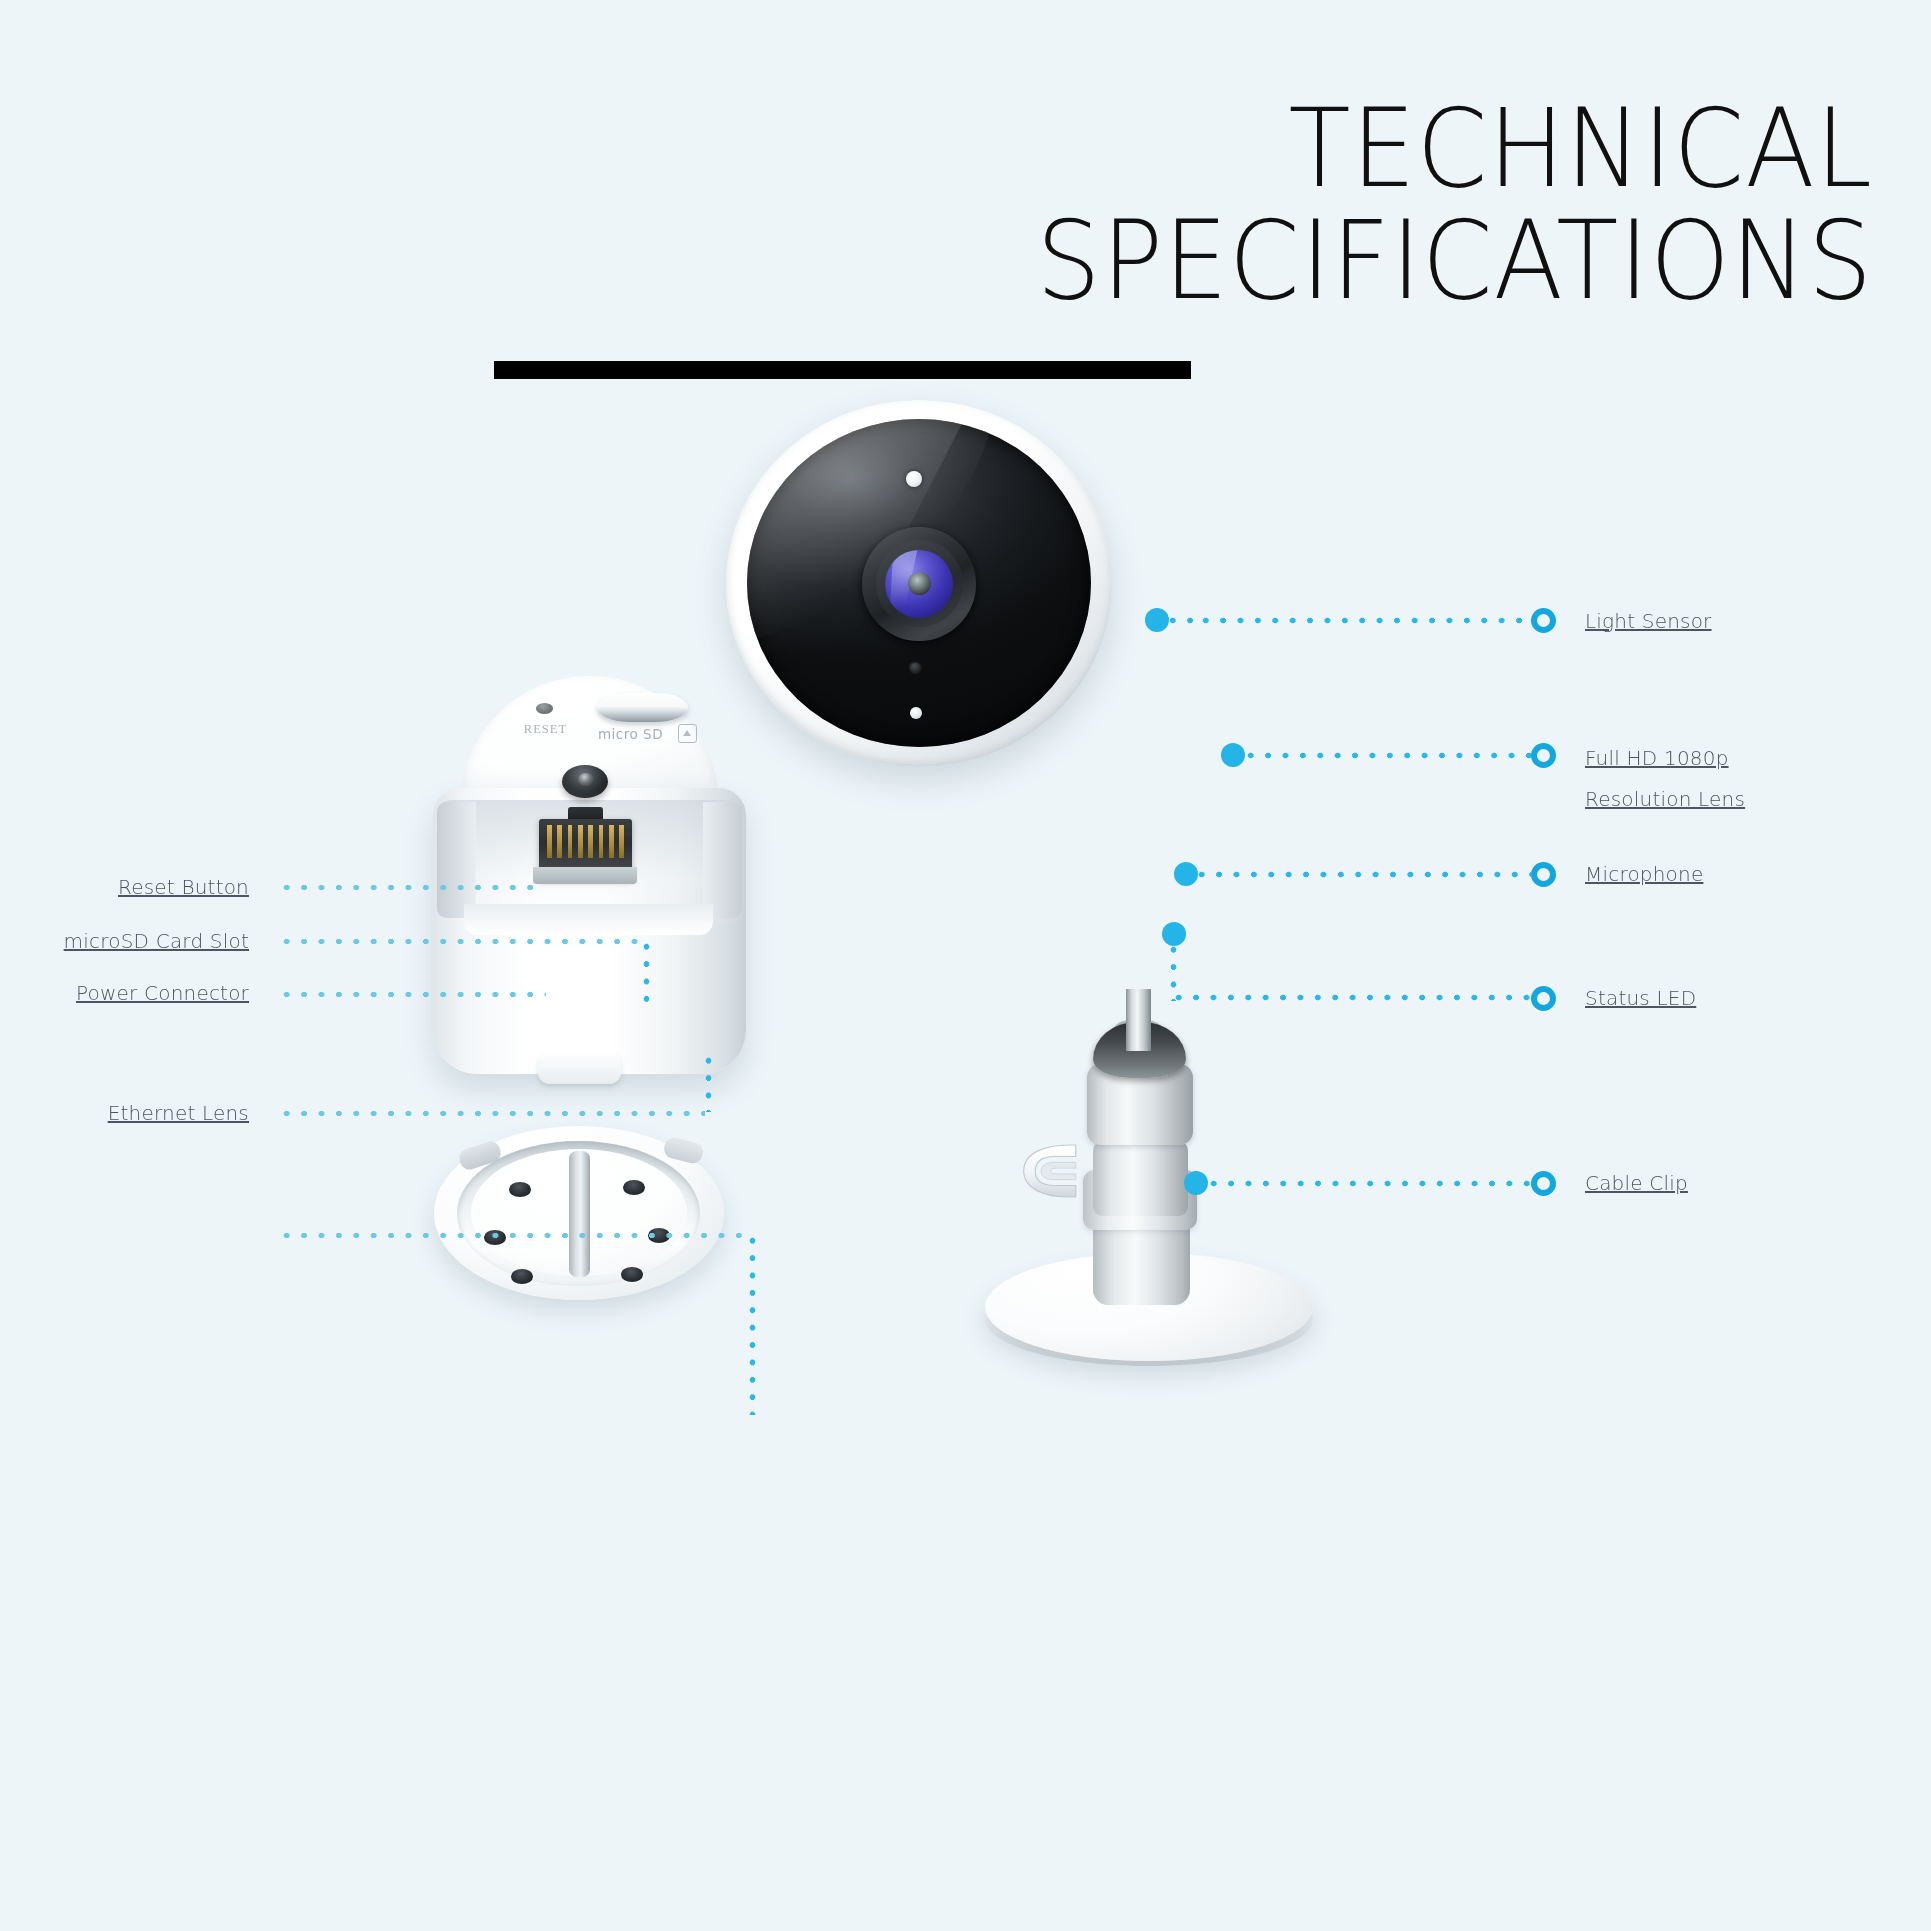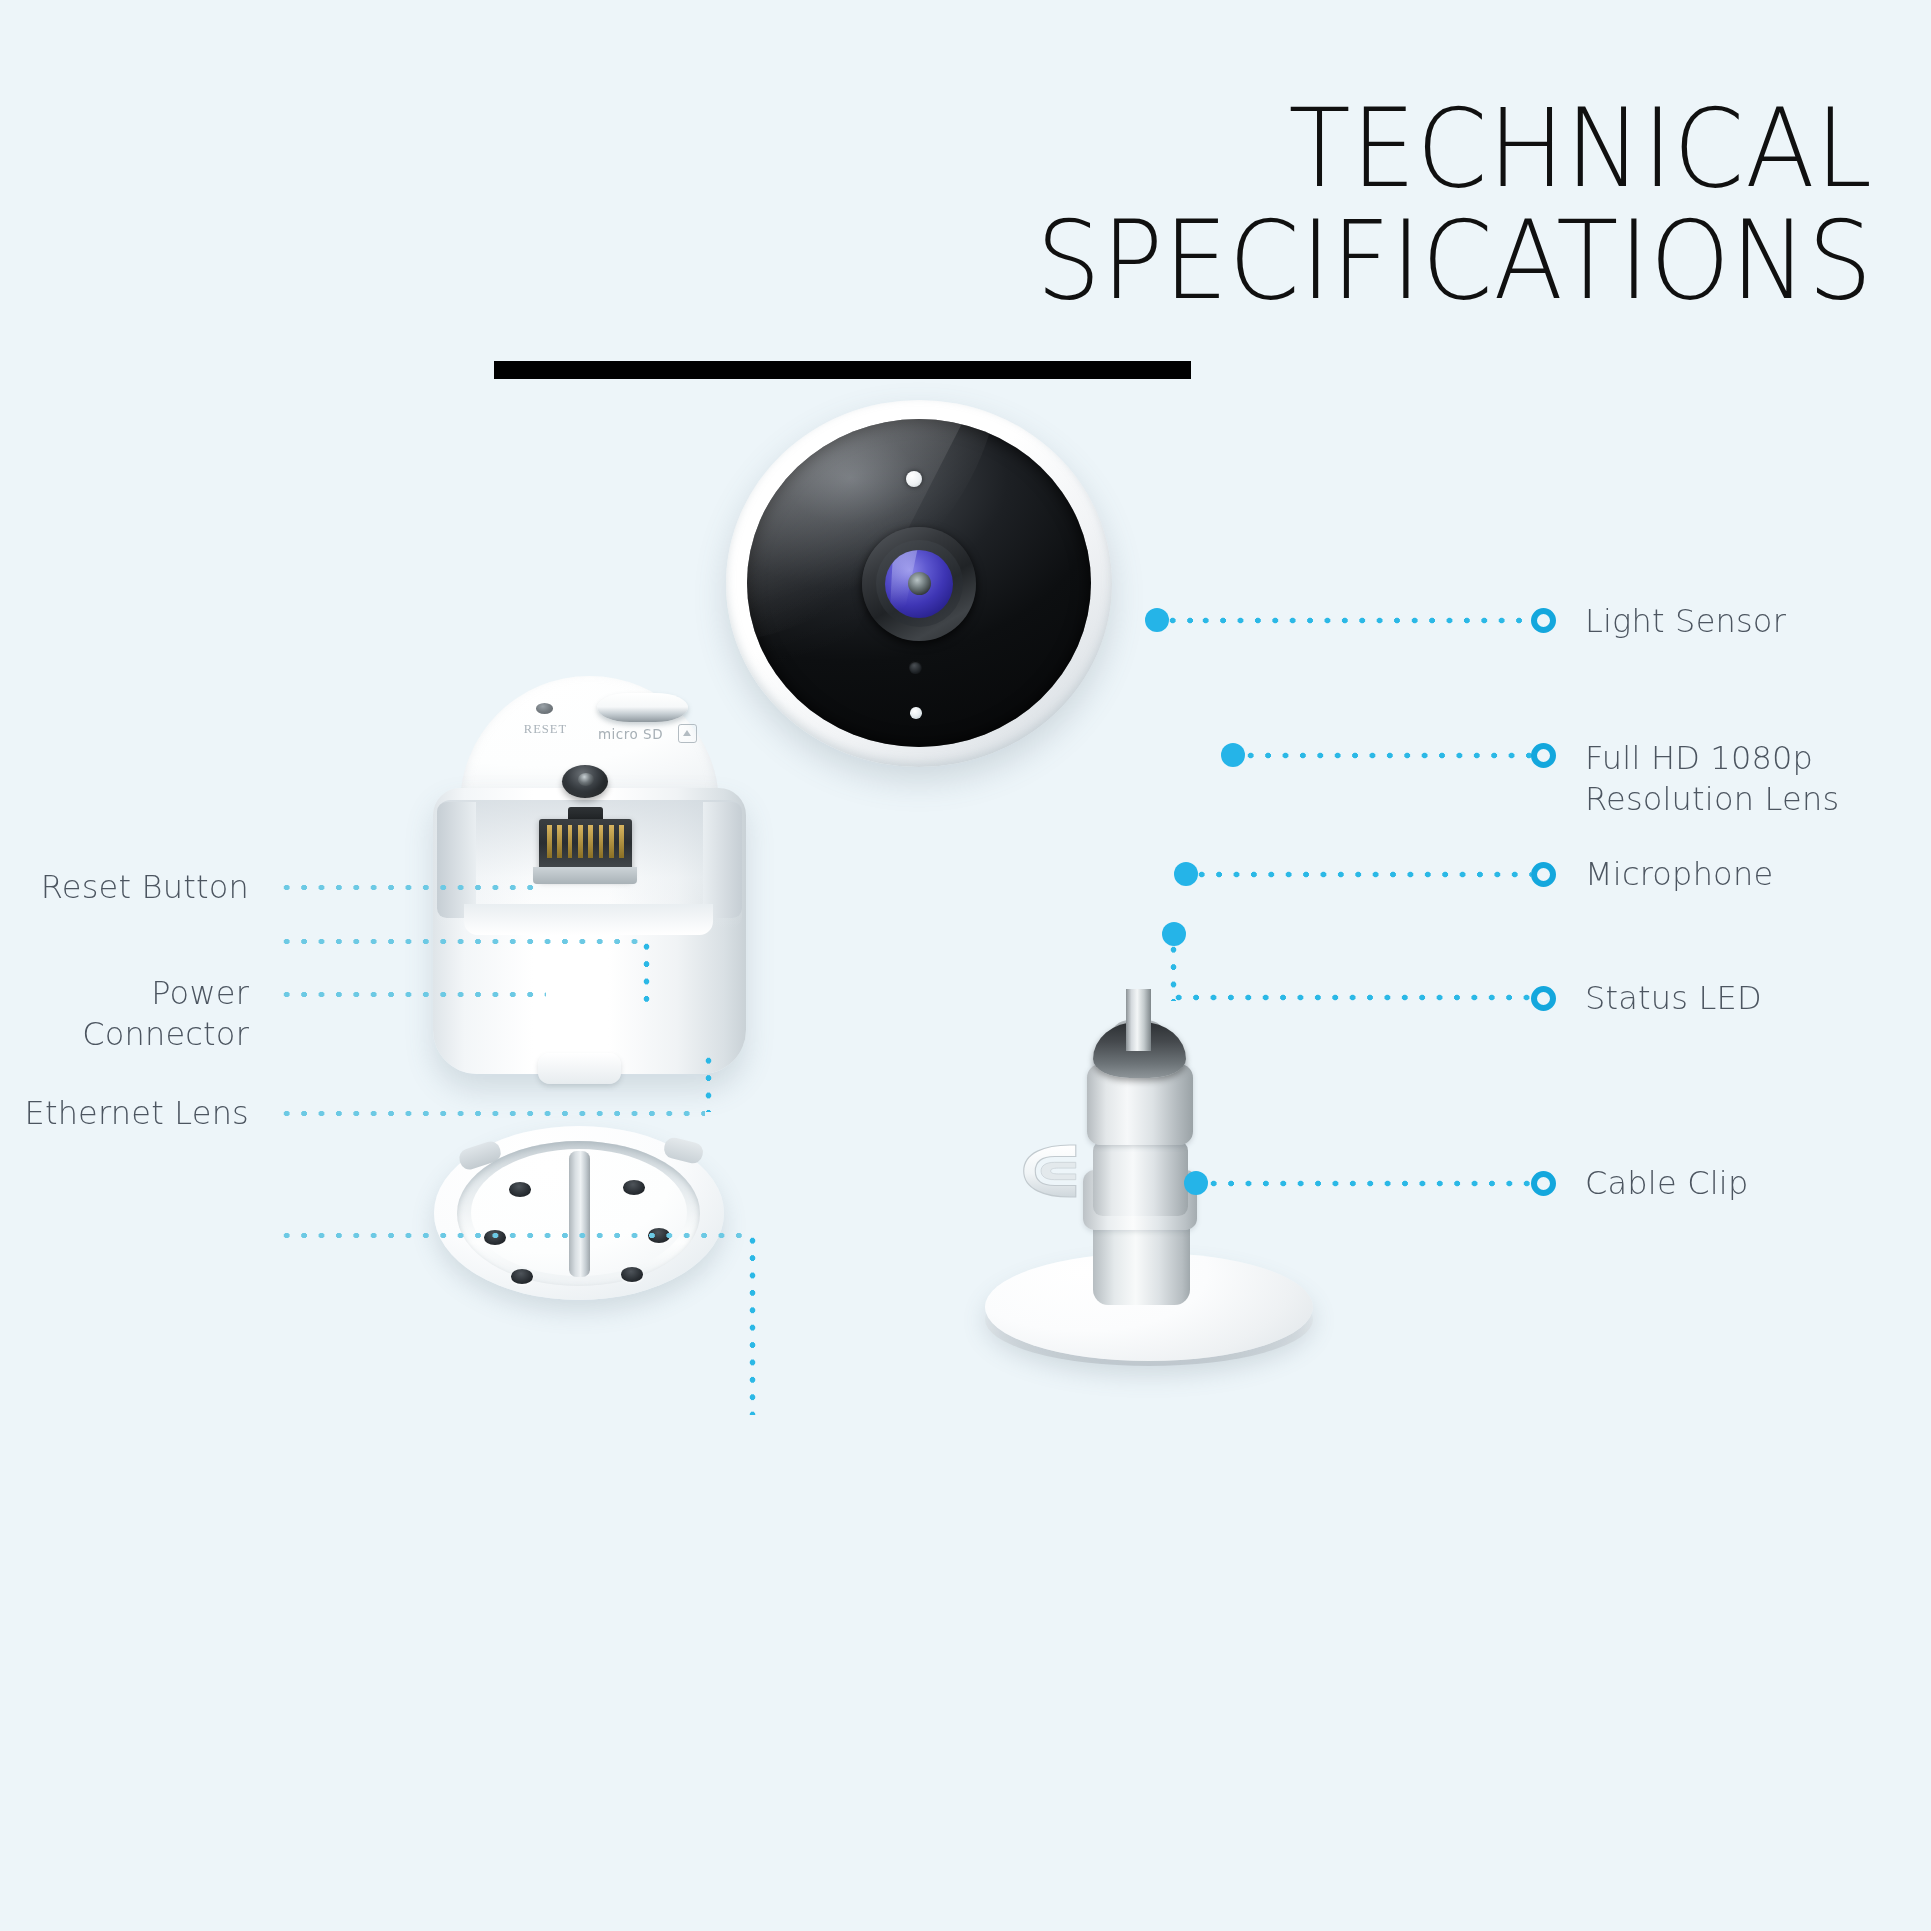--- a/index.html
+++ b/index.html
@@ -30,25 +30,26 @@
   .title-rule{
     position:absolute;left:494px;top:361px;width:697px;height:18.3px;
     background:#000;
   }
 
   
   .label{
     position:absolute;
     color:#4c5560;
     font-weight:300;
-    font-size:32px;
+    font-size:20px;
     line-height:41px;
     font-family:"DejaVu Sans","Liberation Sans",sans-serif;
     letter-spacing:0.2px;
     white-space:pre-line;
+    text-decoration:underline;
   }
   .label.left{ text-align:right;padding-left:8px; }
   .label.right{ text-align:left; }
 
   
   .leader{
     position:absolute;
     height:6.8px;
     background-image:radial-gradient(circle, #2bb8e6 2.8px, rgba(0,0,0,0) 3px);
     background-size:17.4px 6.8px;
@@ -479,20 +480,21 @@
   <div class="label right" style="left:1585px;top:978px;width:328px;">Status LED</div>
 
   <div class="dot" style="left:1184px;top:1171px;"></div>
   <div class="leader" style="left:1205px;top:1180px;width:326px;"></div>
   <div class="ring" style="left:1531px;top:1171px;"></div>
   <div class="label right" style="left:1585px;top:1163px;width:328px;">Cable Clip</div>
 
   <div class="label left" style="left:0px;top:867px;width:241px;">Reset Button</div>
   <div class="leader pale" style="left:278px;top:884px;width:266px;"></div>
 
+  <div class="label left" style="left:0px;top:921px;width:241px;">microSD Card Slot</div>
   <div class="leader pale" style="left:278px;top:938px;width:365px;"></div>
   <div class="leader vert" style="left:643px;top:938px;height:64px;"></div>
 
   <div class="label left" style="left:0px;top:973px;width:241px;">Power Connector</div>
   <div class="leader pale" style="left:278px;top:991px;width:268px;"></div>
 
   <div class="label left" style="left:0px;top:1093px;width:241px;">Ethernet Lens</div>
   <div class="leader pale" style="left:278px;top:1110px;width:427px;"></div>
   <div class="leader vert" style="left:705px;top:1052px;height:60px;"></div>
 

